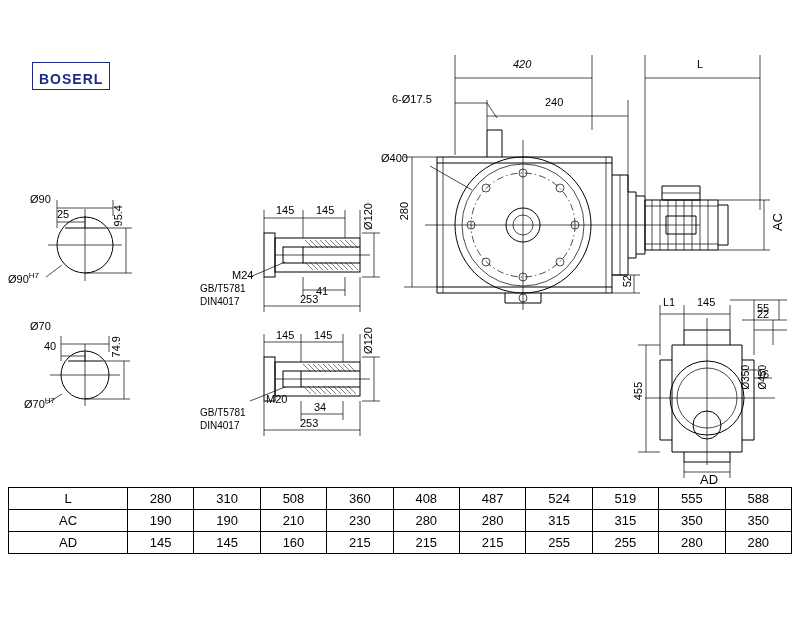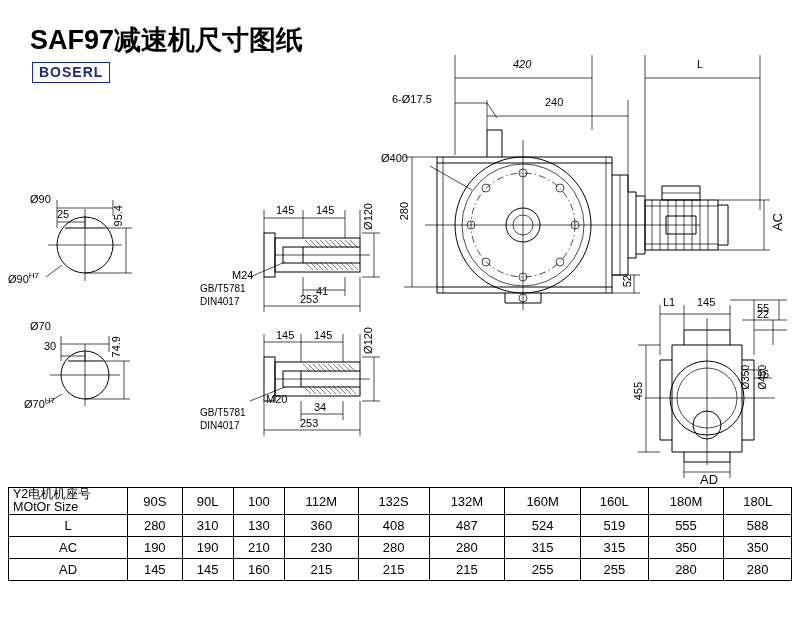--- a/index.html
+++ b/index.html
@@ -15,21 +15,21 @@
 
   
   .title{
     position:absolute;left:30px;top:22px;
     font-size:27px;font-weight:bold;letter-spacing:0px;
     white-space:nowrap;
   }
   .brand{
     position:absolute;left:32px;top:62px;
     border:1px solid #1b2a8a;
-    padding:1px 6px 2px 6px;
+    padding:8px 6px 2px 6px;
     font-size:14px;font-weight:bold;color:#1b2a8a;
     letter-spacing:1px;
     font-family:"Liberation Sans", sans-serif;
   }
 
   
   .lbl{position:absolute;font-size:11px;white-space:nowrap;}
   .lblsm{position:absolute;font-size:10px;white-space:nowrap;}
   .vert{writing-mode:vertical-rl;transform:rotate(180deg);}
 
@@ -57,21 +57,20 @@
   }
   table.spec td.corner{
     text-align:left;padding-left:4px;font-size:12.5px;line-height:13px;
   }
 </style>
 </head>
 <body>
 
 <div class="page">
 
-  <div class="title">SAF97减速机尺寸图纸</div>
   <div class="brand">BOSERL</div>
 
   <svg viewBox="0 0 800 625">
 
     <circle class="th" cx="85" cy="245" r="28"></circle>
     <path class="th" d="M65,228 L105,228"></path>
     <path class="thin" d="M85,209 L85,281"></path>
     <path class="thin" d="M48,245 L122,245"></path>
 
     <path class="thin" d="M57,200 L57,216"></path>
@@ -271,21 +270,21 @@
   <div class="lbl" style="left:381px;top:152px;">Ø400</div>
   <div class="lbl vert" style="left:398px;top:202px;">280</div>
   <div class="lbl vert" style="left:621px;top:275px;">52</div>
   <div class="lbl vert" style="left:770px;top:213px;font-size:13px;">AC</div>
 
   <div class="lbl" style="left:30px;top:193px;">Ø90</div>
   <div class="lbl" style="left:42px;top:208px;margin-left:15px;">25</div>
   <div class="lbl vert" style="left:112px;top:205px;">95.4</div>
   <div class="lbl" style="left:8px;top:271px;">Ø90<sup style="font-size:8px">H7</sup></div>
   <div class="lbl" style="left:30px;top:320px;">Ø70</div>
-  <div class="lbl" style="left:44px;top:340px;">30</div>
+  <div class="lbl" style="left:44px;top:340px;">40</div>
   <div class="lbl vert" style="left:110px;top:336px;">74.9</div>
   <div class="lbl" style="left:24px;top:396px;text-align:right;">Ø70<sup style="font-size:8px">H7</sup></div>
 
   <div class="lbl" style="left:276px;top:204px;">145</div>
   <div class="lbl" style="left:316px;top:204px;">145</div>
   <div class="lbl vert" style="left:362px;top:203px;">Ø120</div>
   <div class="lbl" style="left:218px;top:269px;padding-left:14px;">M24</div>
   <div class="lblsm" style="left:200px;top:283px;">GB/T5781</div>
   <div class="lblsm" style="left:200px;top:296px;">DIN4017</div>
   <div class="lbl" style="left:316px;top:277px;margin-top:8px;">41</div>
@@ -305,41 +304,25 @@
   <div class="lbl" style="left:757px;top:302px;text-align:center;">55</div>
   <div class="lbl" style="left:757px;top:308px;">22</div>
   <div class="lbl" style="left:757px;top:324px;margin-top:44px;">16</div>
   <div class="lbl vert" style="left:632px;top:382px;">455</div>
   <div class="lbl vert" style="left:740px;top:365px;font-size:10px;">Ø350</div>
   <div class="lbl vert" style="left:757px;top:365px;font-size:10px;">Ø450</div>
   <div class="lbl" style="left:700px;top:472px;font-size:13px;">AD</div>
 
   <table class="spec">
     <tbody>
-        <tr>
-      <td class="corner" rowspan="1">
-        <div>Y2电机机座号</div>
-        <div>MOtOr Size</div>
-      </td>
-      <td>90S</td>
-      <td>90L</td>
-      <td>100</td>
-      <td>112M</td>
-      <td>132S</td>
-      <td>132M</td>
-      <td>160M</td>
-      <td>160L</td>
-      <td>180M</td>
-      <td>180L</td>
-    </tr>
     <tr>
       <td class="rowhead">L</td>
       <td>280</td>
       <td>310</td>
-      <td>130</td>
+      <td>508</td>
       <td>360</td>
       <td>408</td>
       <td>487</td>
       <td>524</td>
       <td>519</td>
       <td>555</td>
       <td>588</td>
     </tr>
     <tr>
       <td class="rowhead">AC</td>

